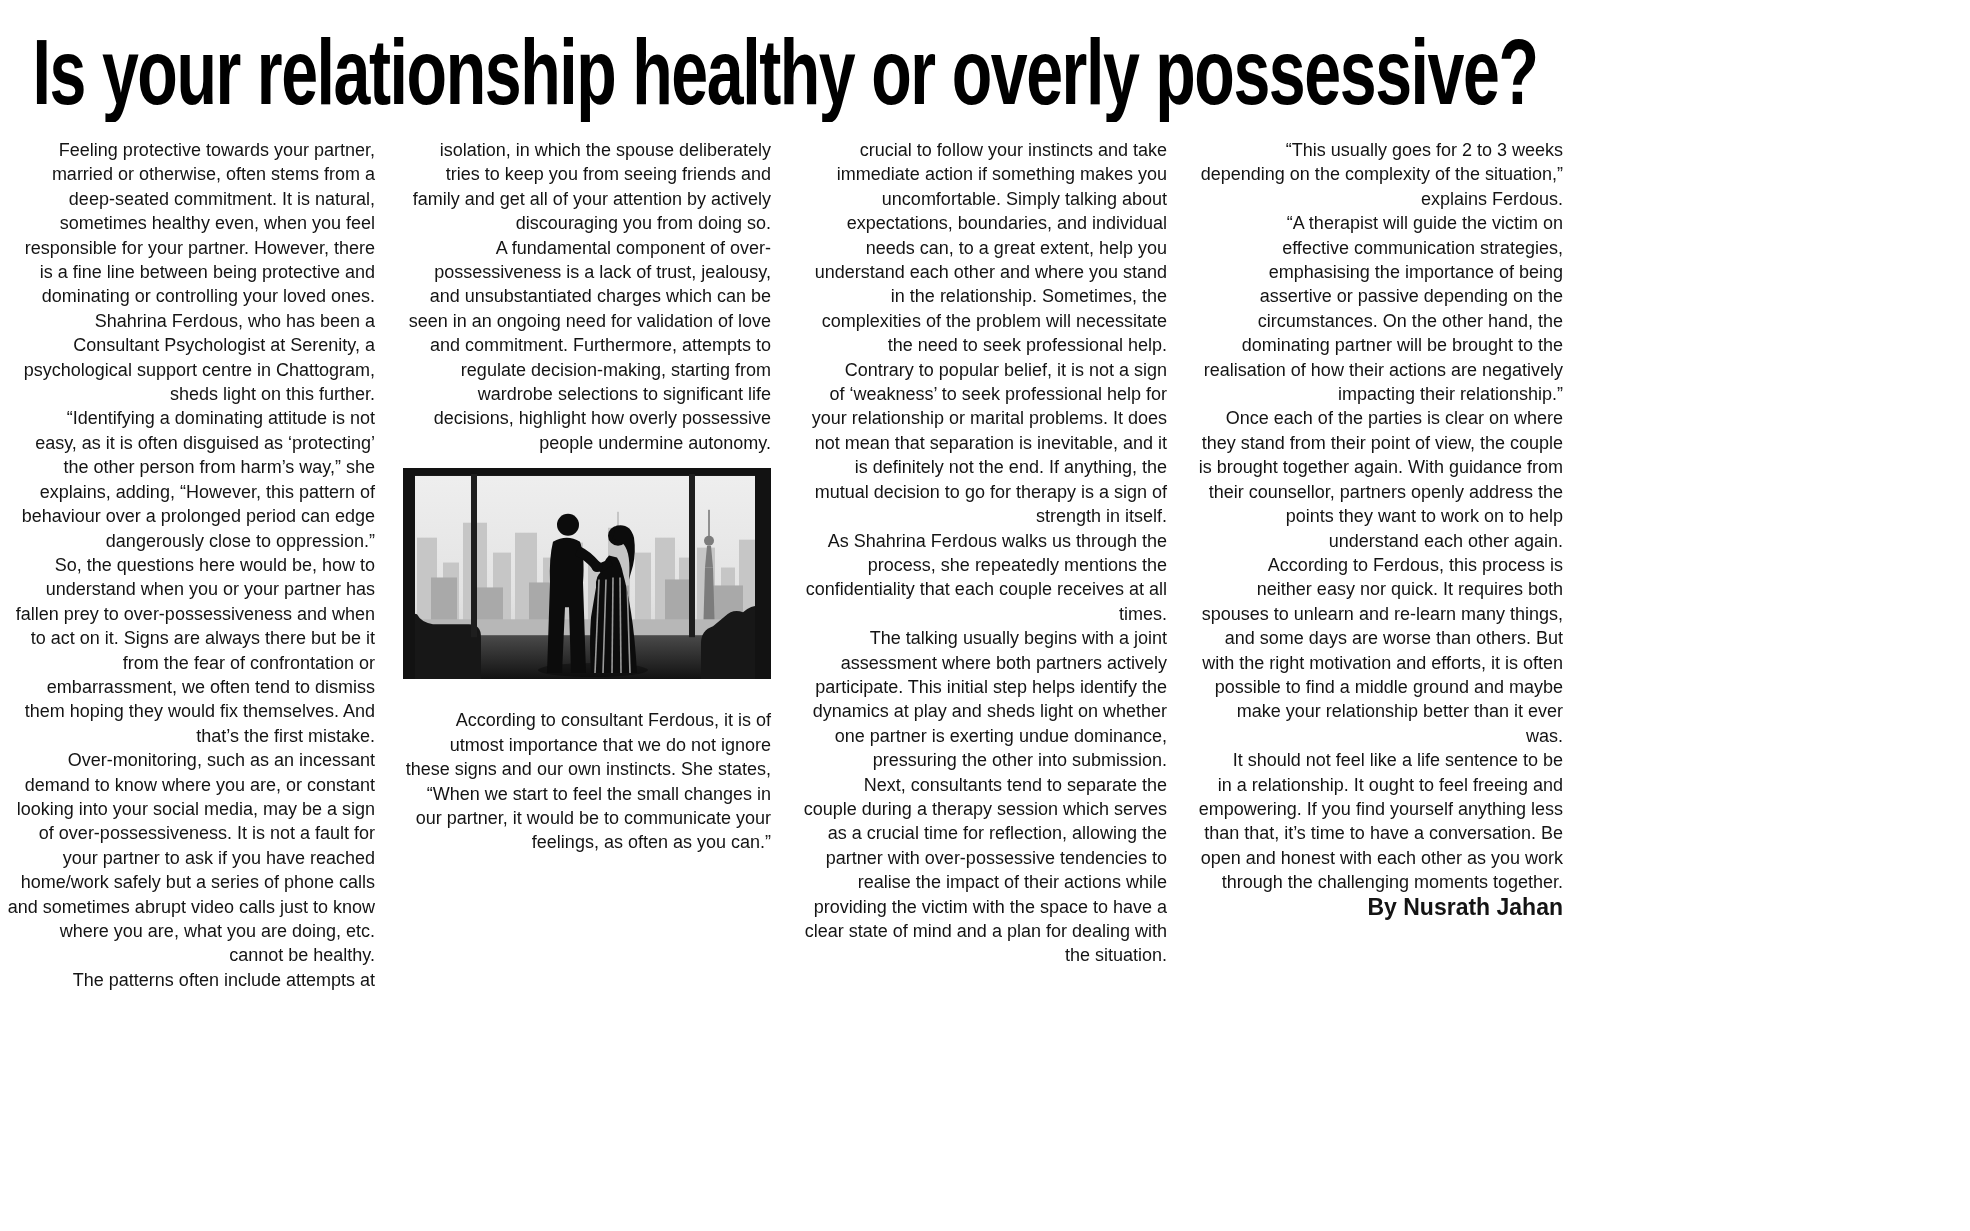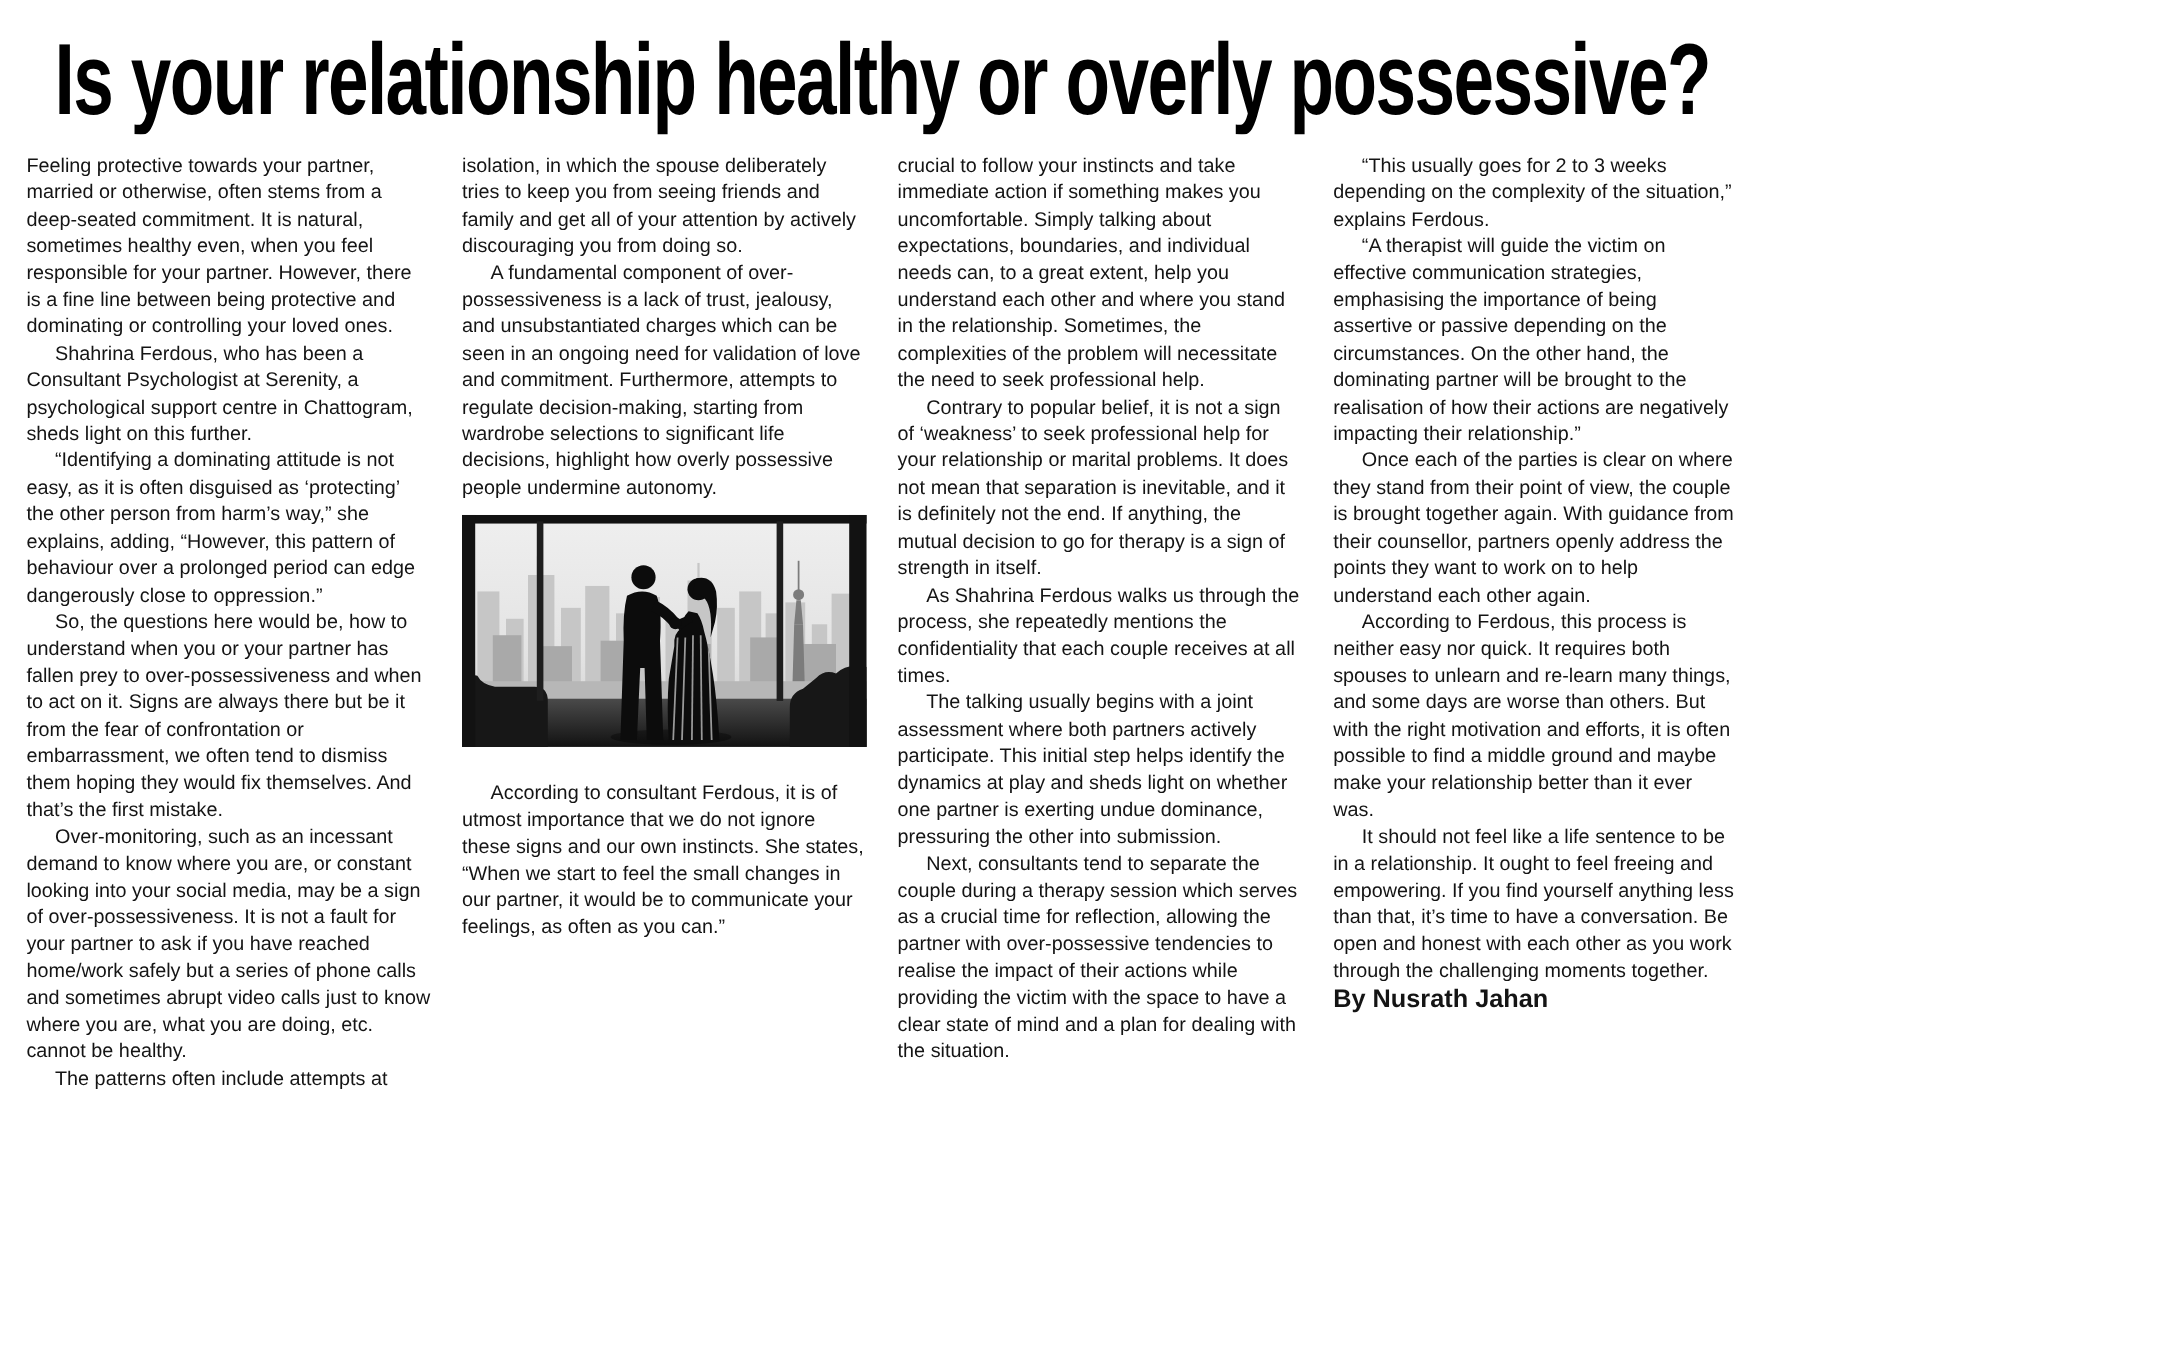--- a/index.html
+++ b/index.html
@@ -2,32 +2,32 @@
 <html><head>
 <meta charset="utf-8">
 <style>
   * { margin:0; padding:0; box-sizing:border-box; }
   html,body { background:#ffffff; }
   body {
     width:1970px; height:1231px; overflow:hidden;
     font-family:"Liberation Sans", sans-serif;
     color:#111;
   }
-  .page { position:relative; width:1563px; padding:12px 0 0 24px; }
+  .page { position:relative; width:1563px; padding:12px 0 0 7px; }
 
   .headline-svg { display:block; margin:6px auto 0 auto; }
   .headline-text {
     font-family:"Liberation Sans", sans-serif;
     font-weight:bold;
     font-size:92px;
     letter-spacing:-2px;
     fill:#000;
   }
 
-  .columns { display:flex; gap:28px; margin-top:16px; }
+  .columns { display:flex; gap:28px; margin-top:16px;text-align:right; }
   .col { flex:0 0 368px; width:368px; font-size:18px; line-height:24.4px; color:#141414; }
   .col p { margin:0; }
   .col p.ind { text-indent:26px; }
 
   figure.article-image {
     width:368px; height:211px;
     margin:13px 0 29px 0;
     overflow:hidden;
   }
   figure.article-image svg { display:block; width:100%; height:100%; }

